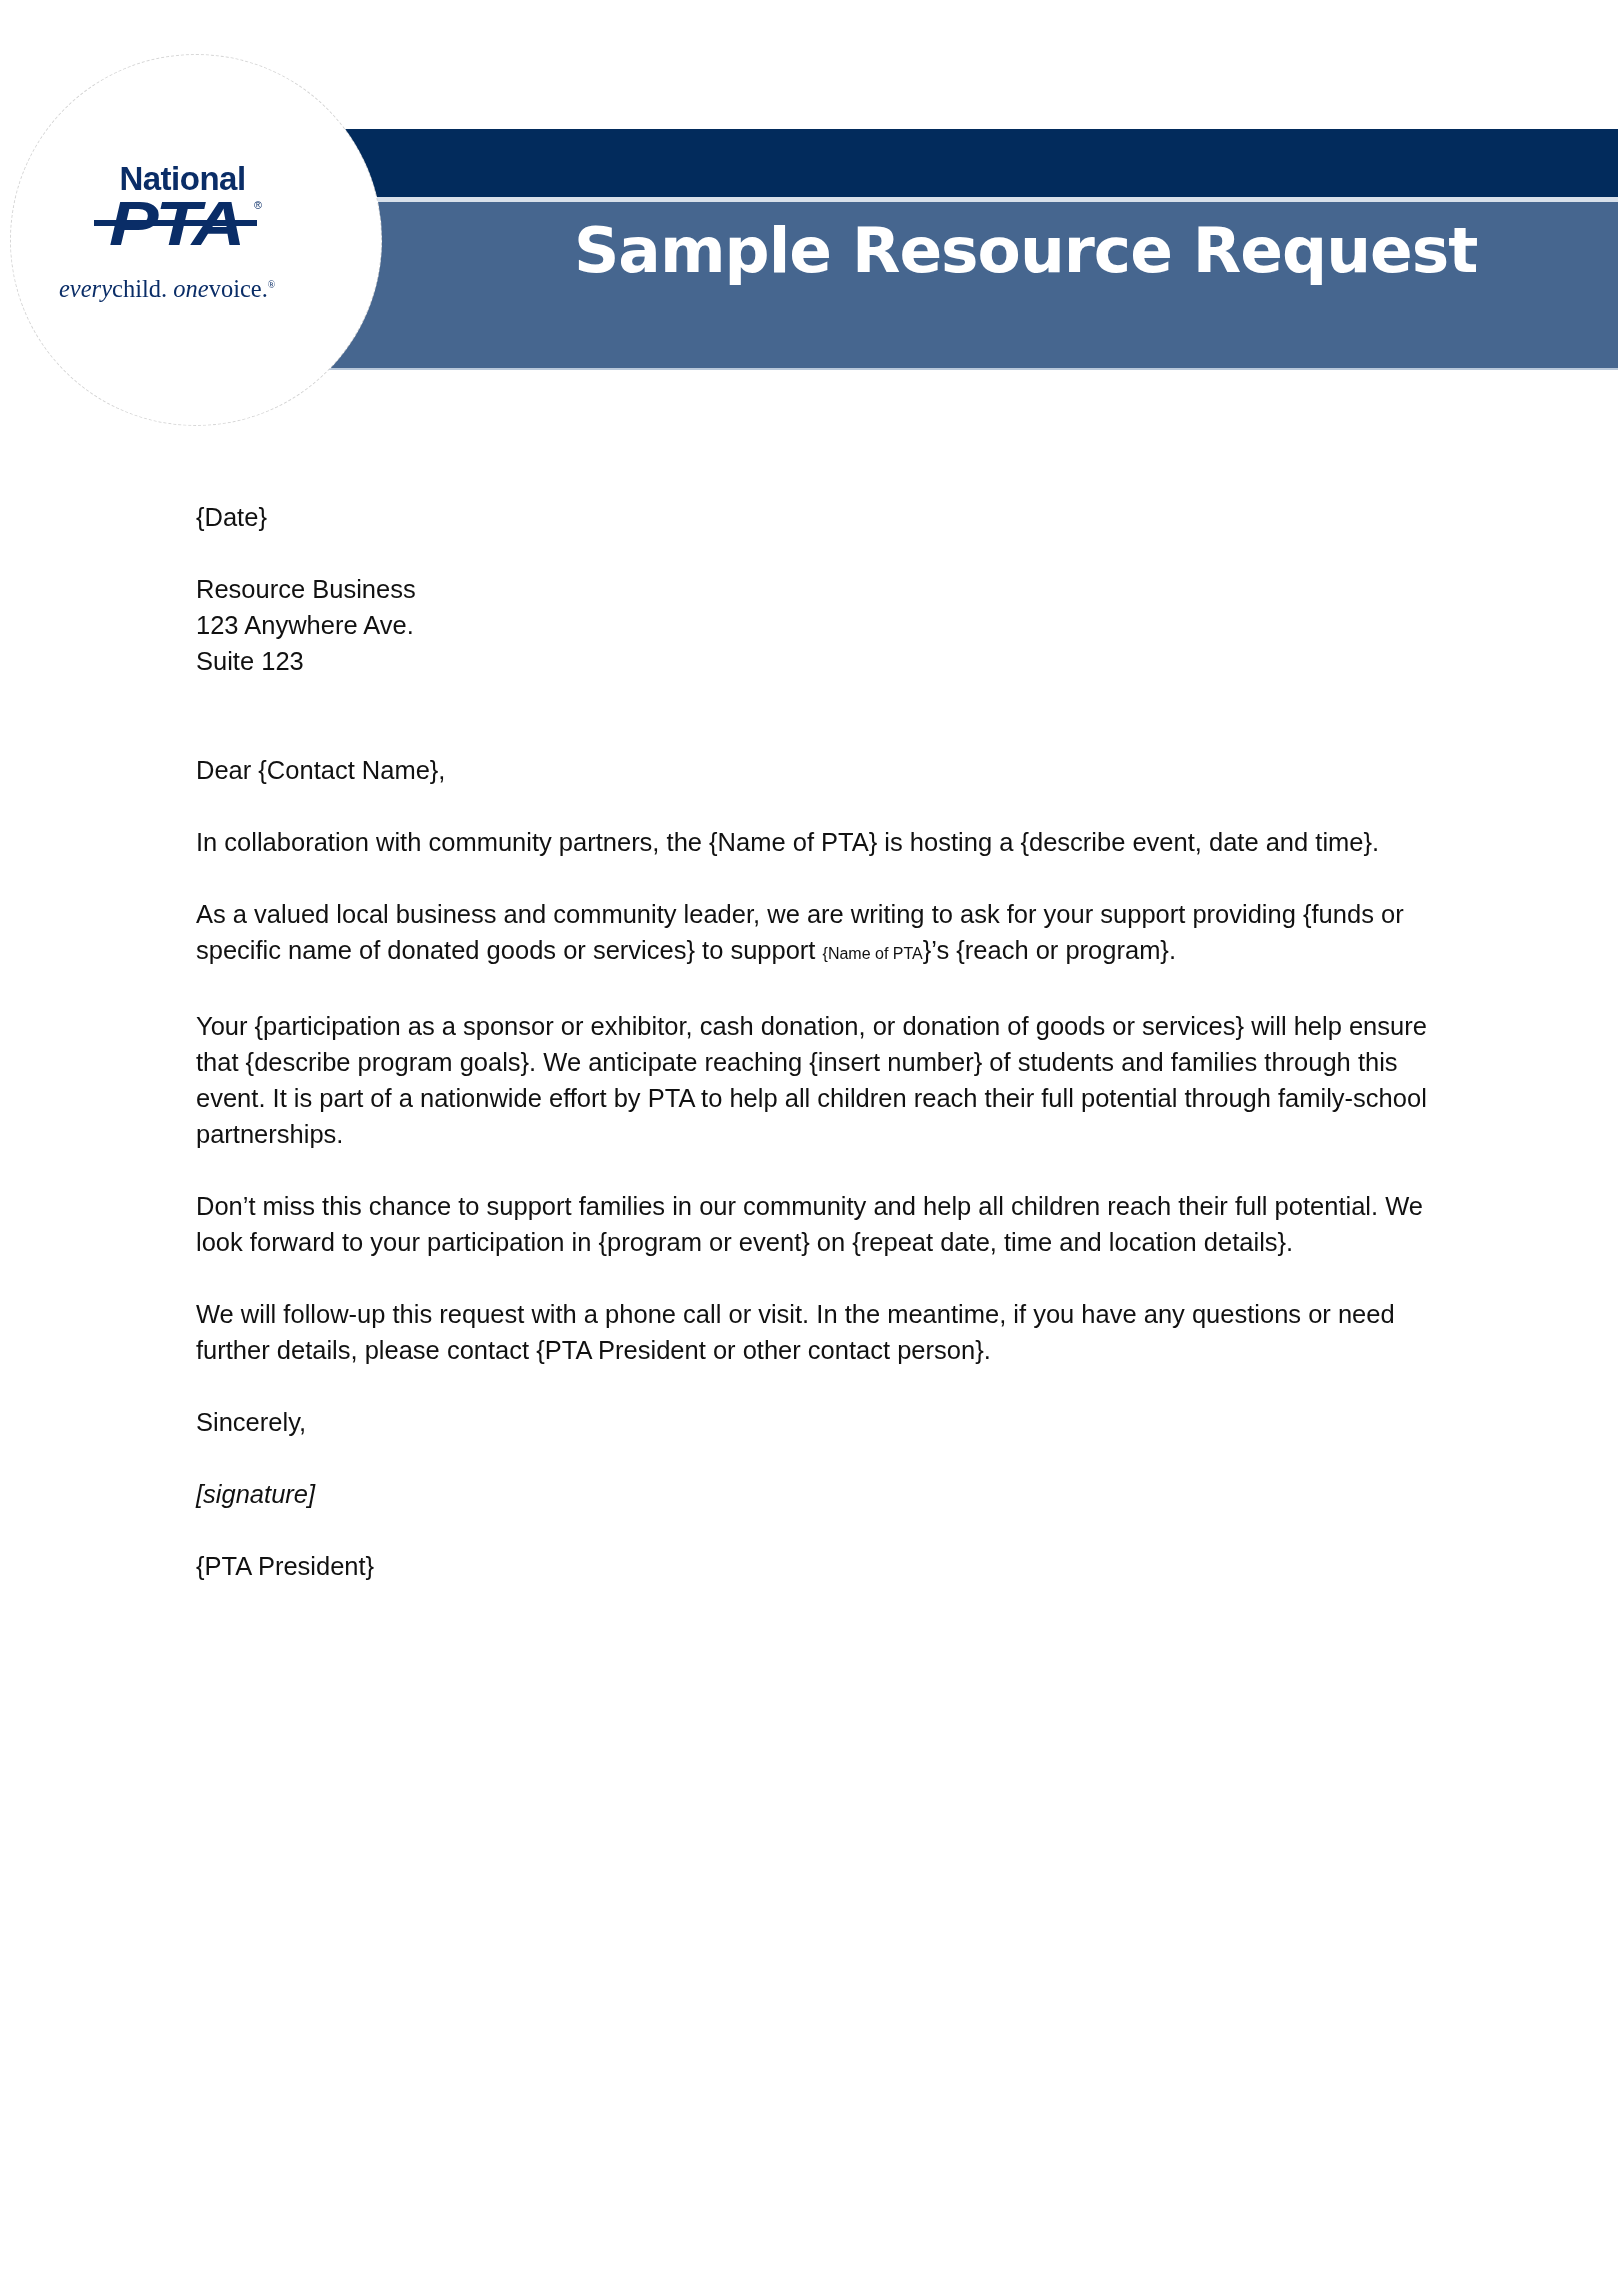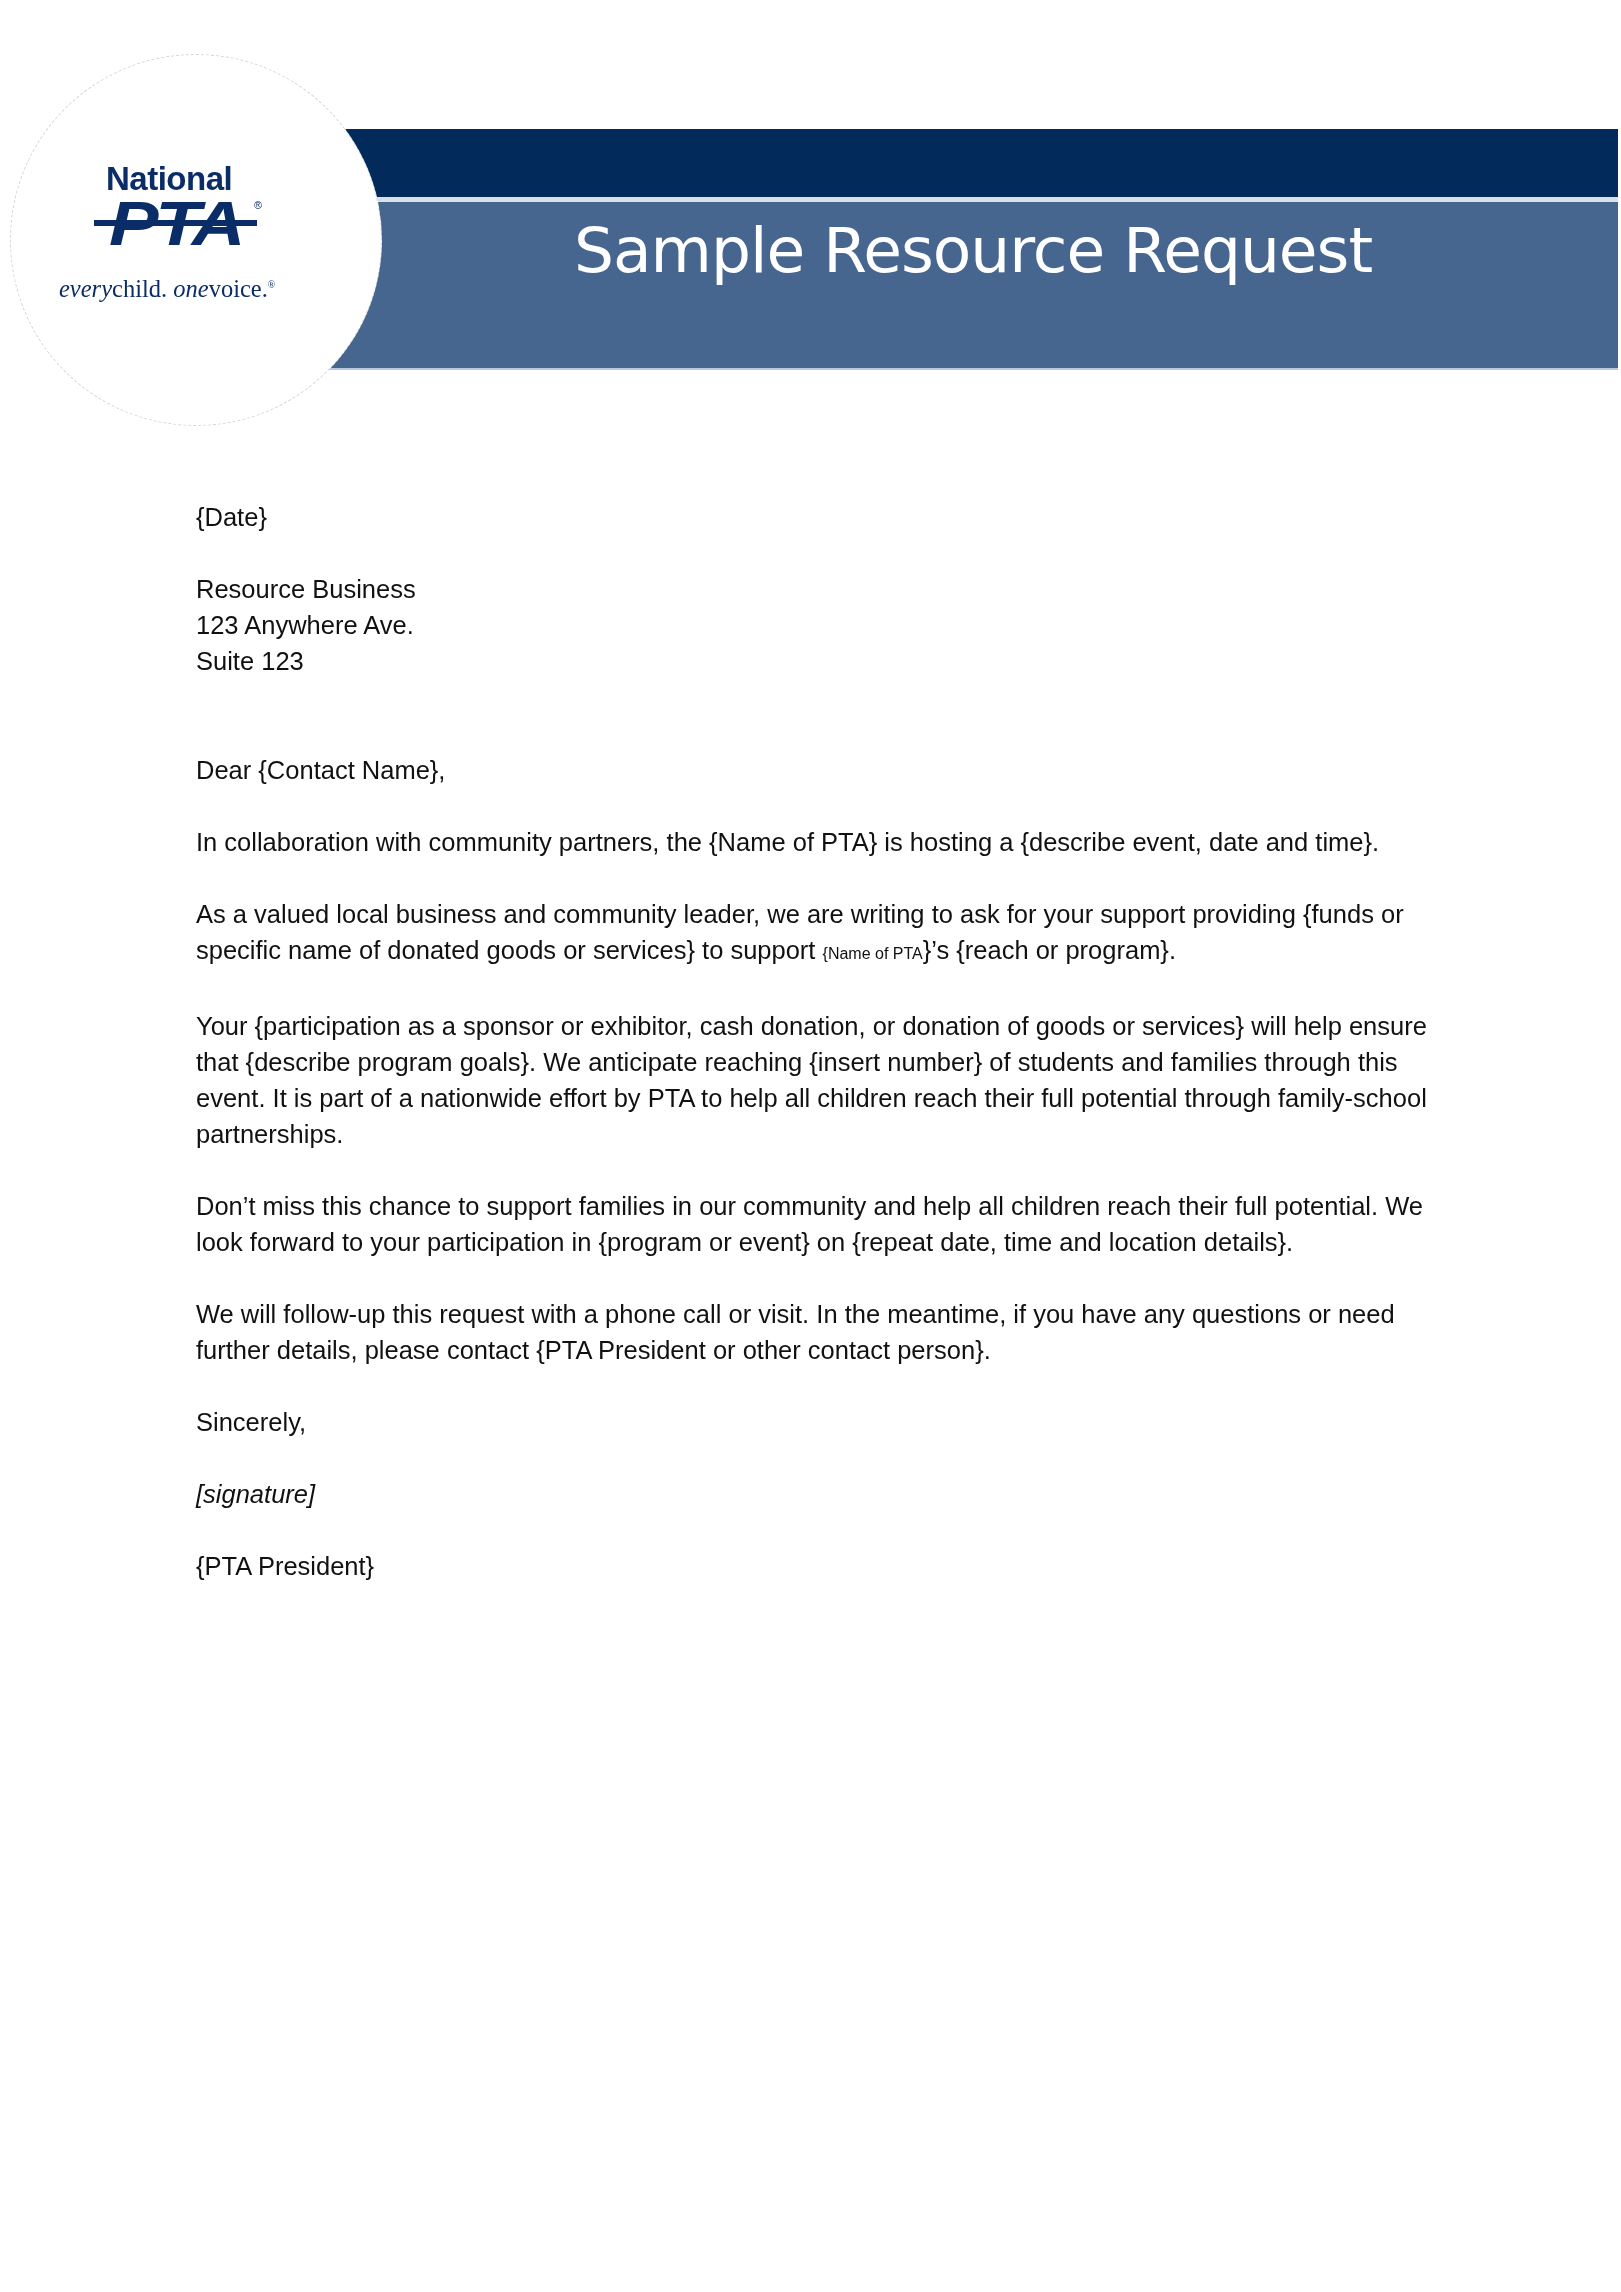--- a/index.html
+++ b/index.html
@@ -17,30 +17,30 @@
       background: #46668f;
       border-bottom: 2px solid #b9c8da;
     }
     .band-gap {
       position: absolute; left: 323px; top: 197px; width: 1295px; height: 4.9px;
       background: #d8e0ea;
     }
     .title {
       position: absolute; left: 574px; top: 214px; width: 882px;
       font-family: "DejaVu Sans", sans-serif;
-      font-weight: normal; font-size: 63px; color: #ffffff;
+      font-weight: bold; font-size: 63px; color: #ffffff;
       letter-spacing: -1px; white-space: nowrap;
     }
     .logo-circle {
       position: absolute; left: 9.8px; top: 54px; width: 372px; height: 372px;
       border-radius: 50%; background: #ffffff;
       border: 1px dashed #d6d6d6; box-sizing: border-box;
     }
     .logo-national {
-      position: absolute; left: 106px; top: 160px; width: 153px; 
+      position: absolute; left: 106px; top: 160px; width: 153px; text-align: center;
       font-family: "Liberation Sans", sans-serif; font-weight: bold;
       font-size: 33px; color: #0a2d67; letter-spacing: -0.5px;
     }
     .logo-pta {
       position: absolute; left: 92px; top: 192px; width: 167px; text-align: center;
       font-family: "Liberation Sans", sans-serif; font-weight: bold; font-style: italic;
       font-size: 63px; line-height: 63px; color: #0a2d67; letter-spacing: -2.9px;
       transform: scaleX(1.18);
     }
     .logo-pta-bar {

